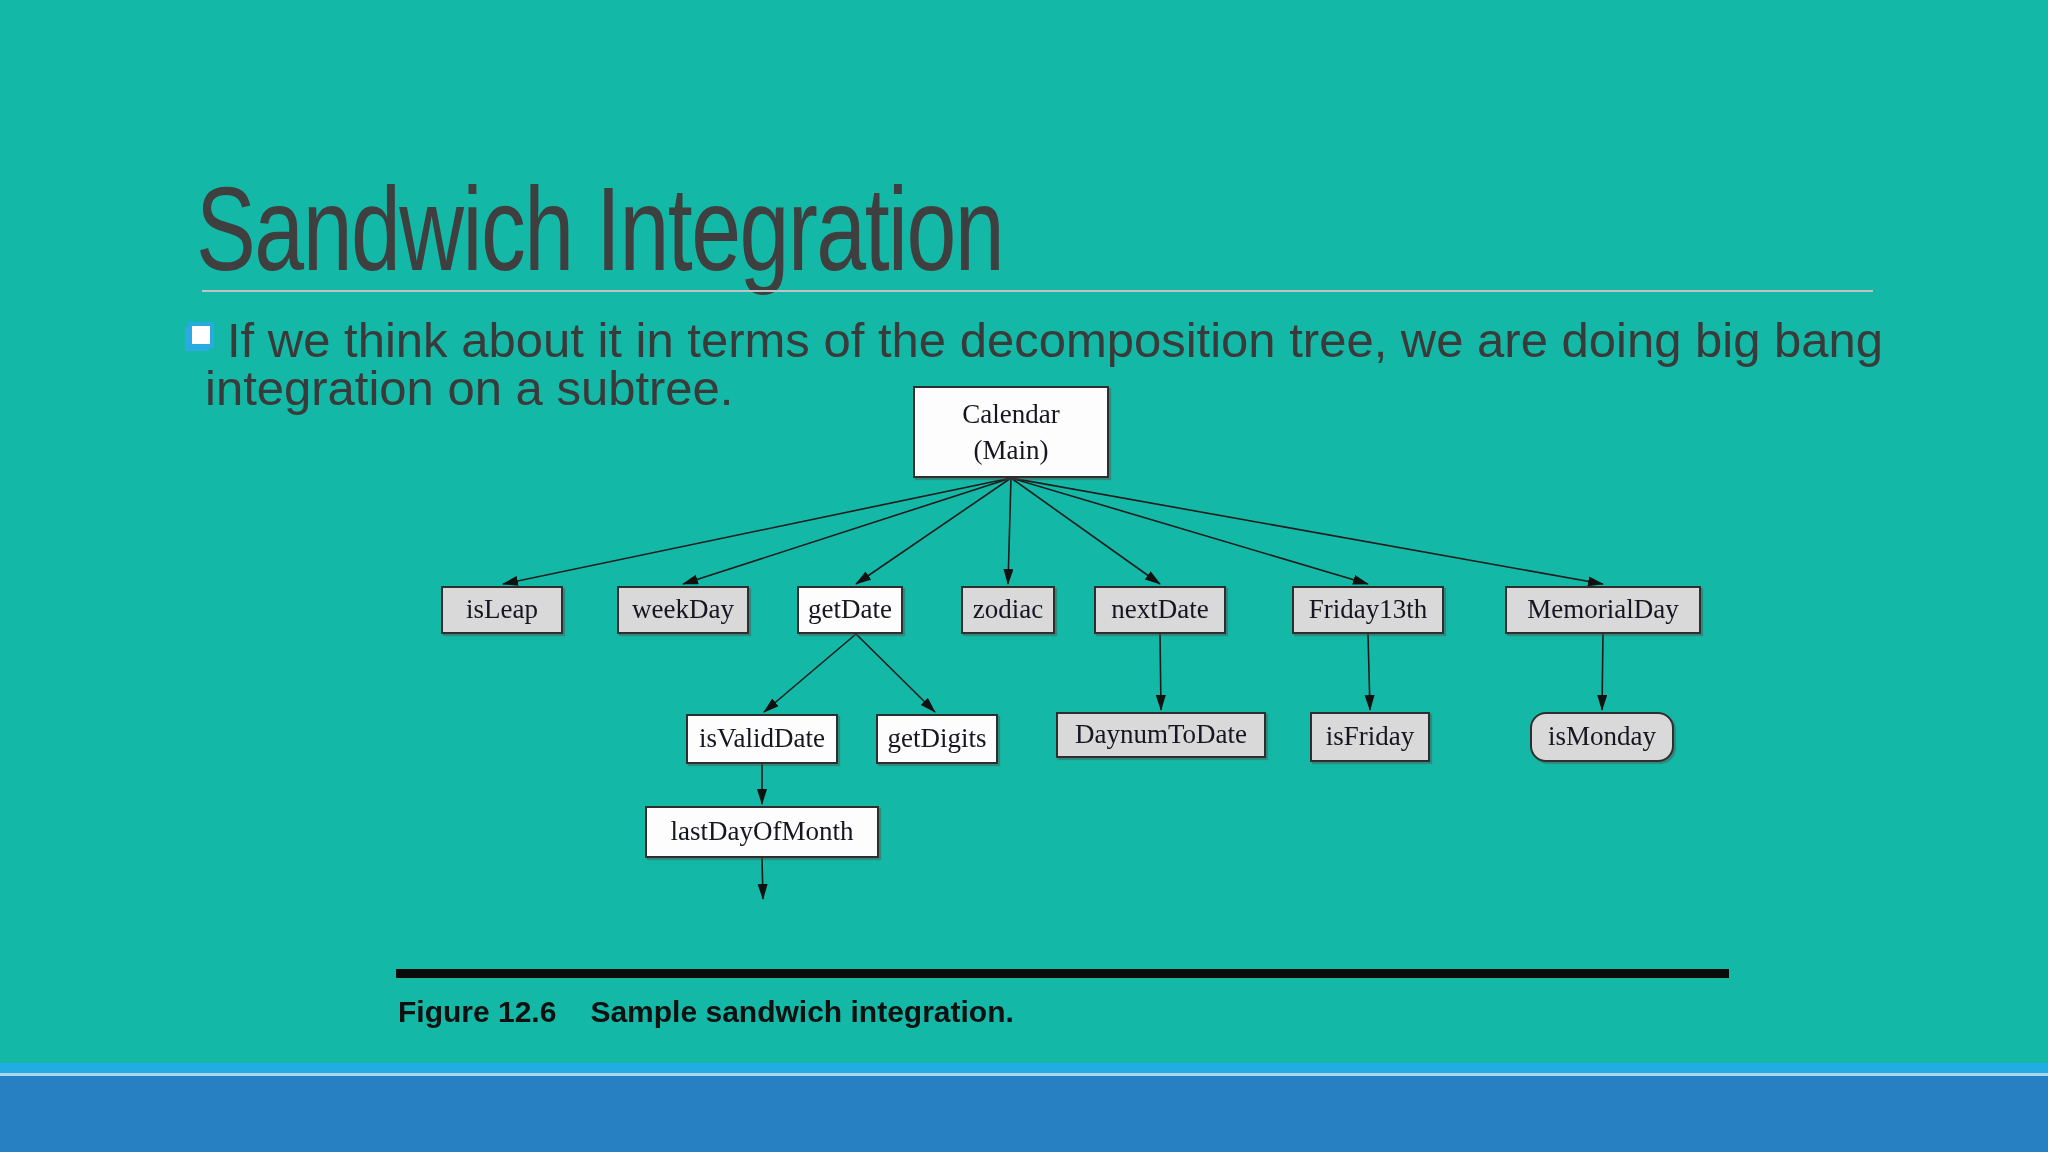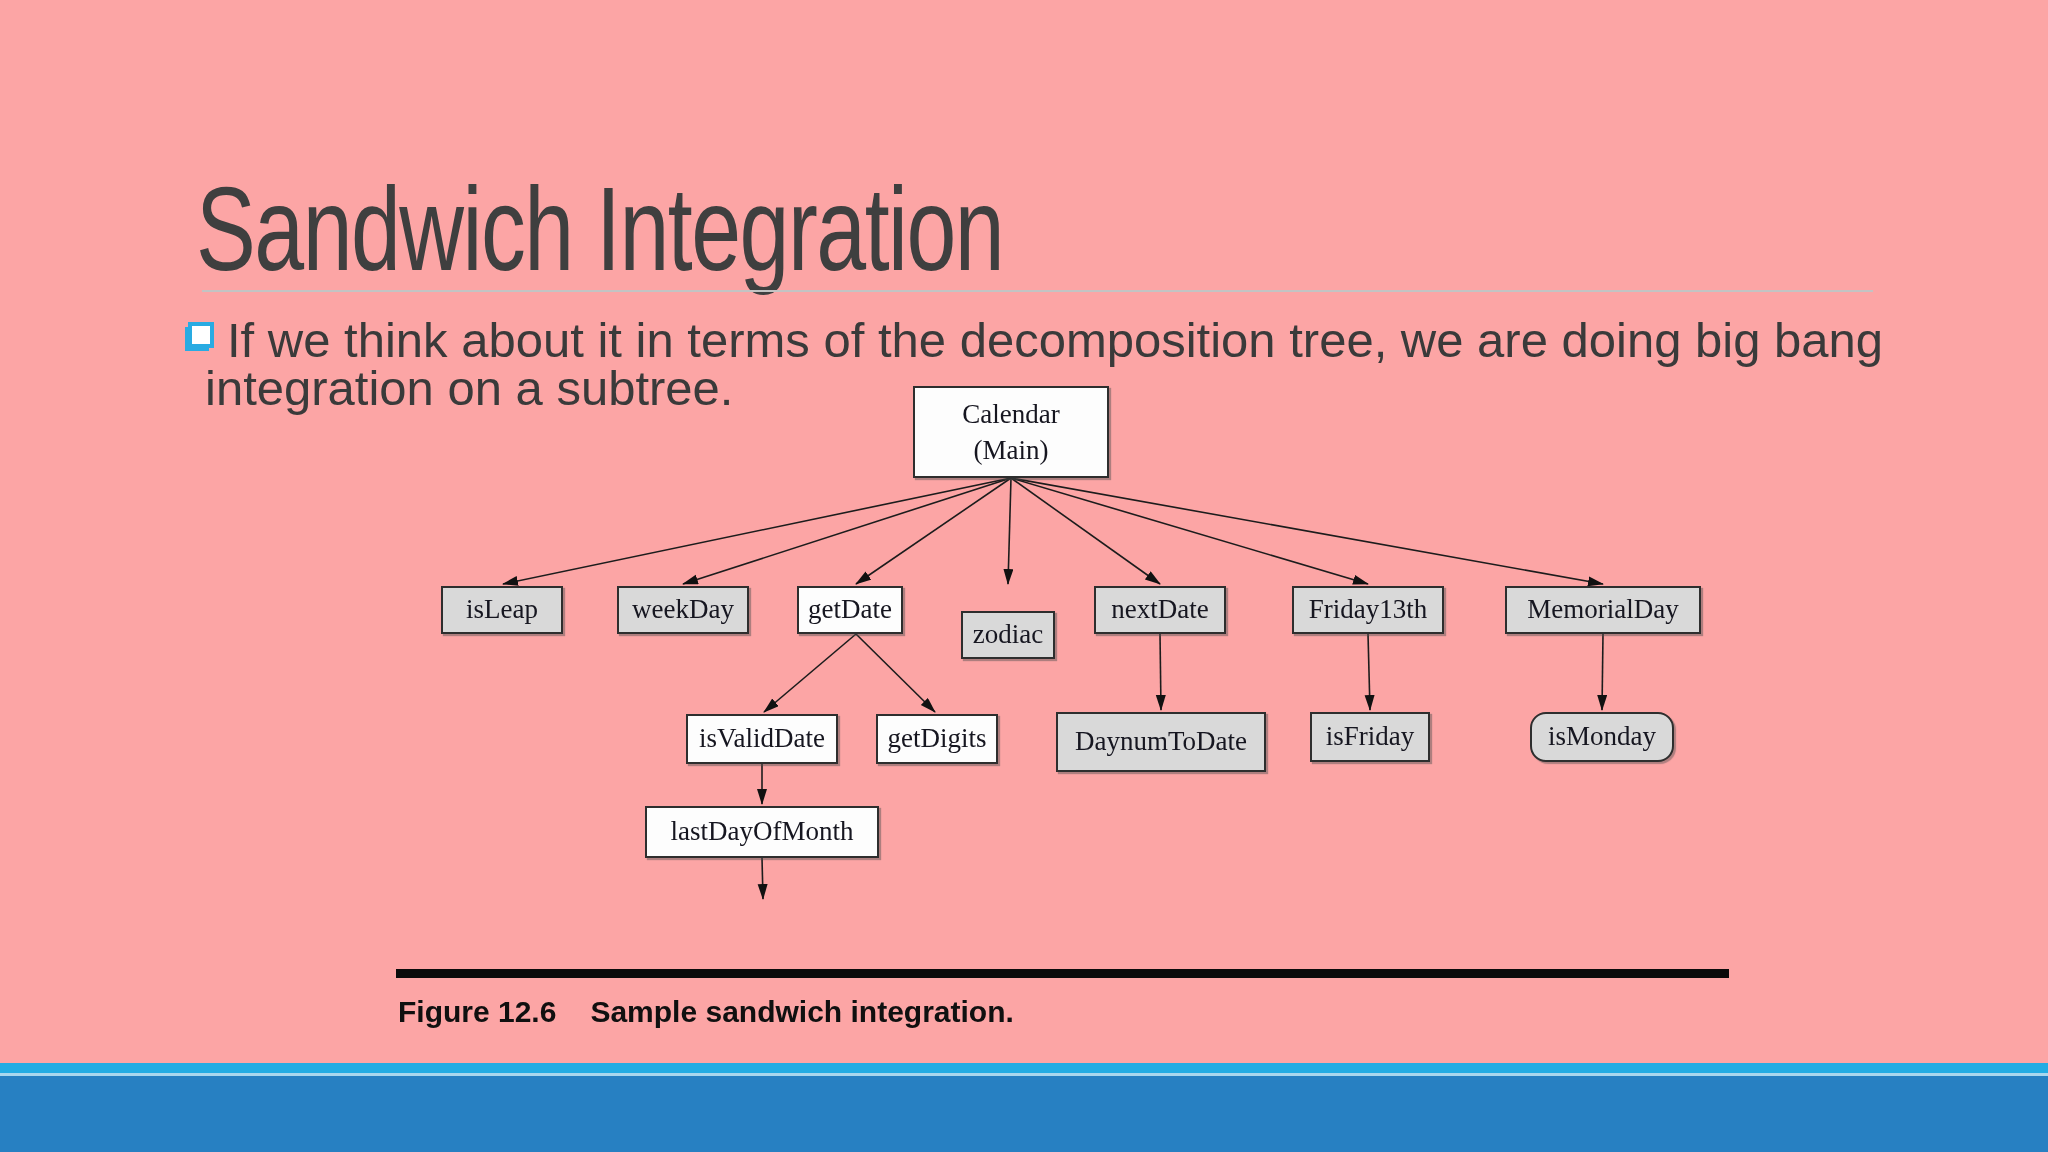--- a/index.html
+++ b/index.html
@@ -1,19 +1,19 @@
 <!DOCTYPE html>
 <html><head>
 <meta charset="utf-8">
 <style>
   * { margin:0; padding:0; box-sizing:border-box; }
   html,body { width:2048px; height:1152px; }
   body { background:#ffffff; font-family:"Liberation Sans", sans-serif; position:relative; overflow:hidden; }
 
-  .slide { position:absolute; inset:0; width:2048px; height:1152px; background:#fca5a5; }
+  .slide { position:absolute; inset:0; width:2048px; height:1152px; background:#14b8a6; }
 
   
   .slide-title {
     position:absolute; left:196px; top:170px;
     font-family:"Liberation Sans", sans-serif;
     font-size:118px; font-weight:300; line-height:1;
     color:#3f3f3f; letter-spacing:-2px; white-space:nowrap;
     transform:scaleX(0.76); transform-origin:left top;
   }
   .title-rule {
@@ -48,27 +48,27 @@
     line-height:1.25;
   }
   .node.shaded { background:#d9d9d9; }
   .node.root { flex-direction:column; line-height:1.35; }
 
   
   .n-calendar      { left:913px;  top:386px; width:196px; height:92px; }
   .n-isLeap        { left:441px;  top:586px; width:122px; height:48px; }
   .n-weekDay       { left:617px;  top:586px; width:132px; height:48px; }
   .n-getDate       { left:797px;  top:586px; width:106px; height:48px; }
-  .n-zodiac        { left:961px;  top:611px; width:94px;  height:48px; }
+  .n-zodiac        { left:961px;  top:586px; width:94px;  height:48px; }
   .n-nextDate      { left:1094px; top:586px; width:132px; height:48px; }
   .n-friday13th    { left:1292px; top:586px; width:152px; height:48px; }
   .n-memorialDay   { left:1505px; top:586px; width:196px; height:48px; }
   .n-isValidDate   { left:686px;  top:714px; width:152px; height:50px; }
   .n-getDigits     { left:876px;  top:714px; width:122px; height:50px; }
-  .n-daynumToDate  { left:1056px; top:712px; width:210px; height:60px; }
+  .n-daynumToDate  { left:1056px; top:712px; width:210px; height:46px; }
   .n-isFriday      { left:1310px; top:712px; width:120px; height:50px; }
   .n-isMonday      { left:1530px; top:712px; width:144px; height:50px;border-radius:16px; }
   .n-lastDayOfMonth{ left:645px;  top:806px; width:234px; height:52px; }
   .n-dateToDaynum  { left:646px;  top:901px; width:234px; height:52px; }
 
   
   .figure-rule {
     position:absolute; left:396px; top:969px; width:1333px; height:9px;
     background:#0a0a0a;
   }

